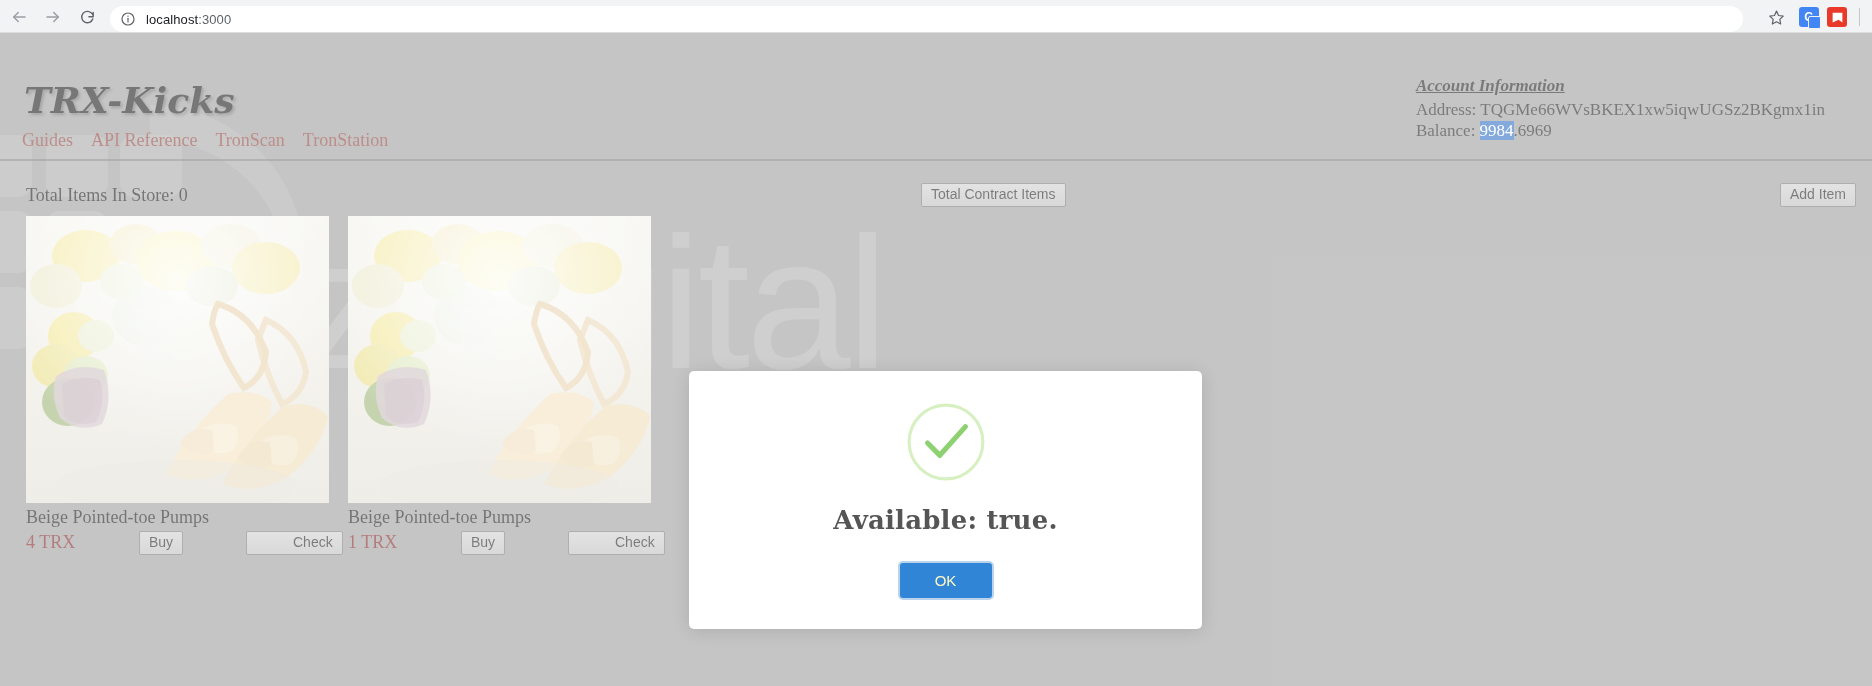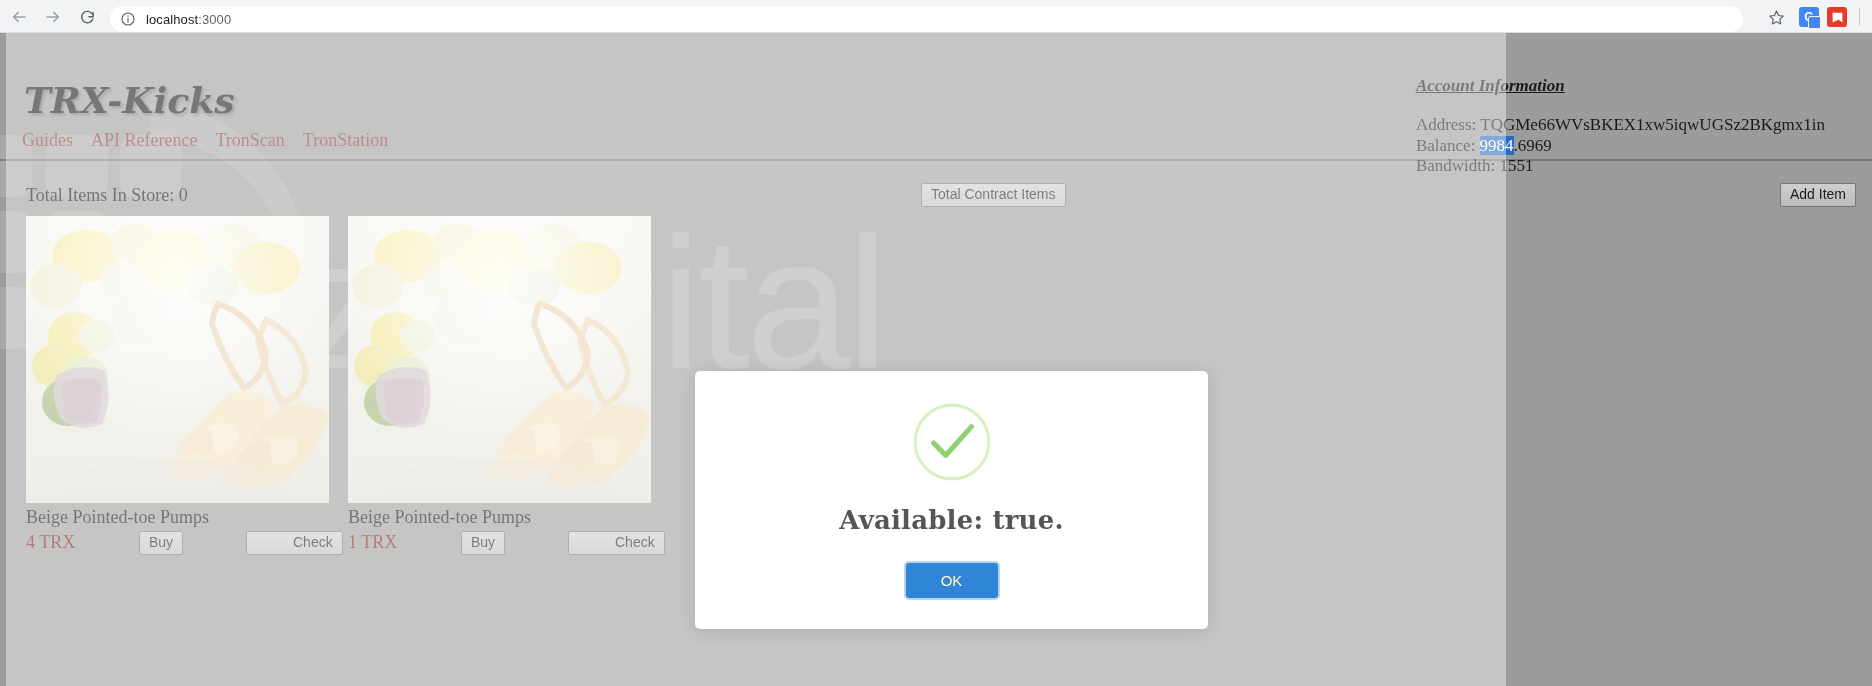--- a/index.html
+++ b/index.html
@@ -176,21 +176,21 @@
     font-family: "Liberation Serif", serif;
     font-size: 17px;
     color: #1a1a1a;
     line-height: 1.20;
   }
   #account-title {
     font-weight: bold;
     font-style: italic;
     text-decoration: underline;
     font-size: 17px;
-    margin-bottom: 19px;
+    margin-bottom: 4px;
   }
   #account-info .row { white-space: nowrap; }
   .sel {
     background: #2a6bc4;
     color: #ffffff;
   }
 
   
   #store-count {
     position: absolute;
@@ -254,22 +254,22 @@
     font-size: 18px;
     color: #7f1d1d;
     white-space: nowrap;
   }
   .buy-btn { position: absolute; left: 113px; top: 0; }
   .check-btn { position: absolute; left: 220px; top: 0; padding-left: 46px; }
 
   
   #modal-overlay {
     position: absolute;
-    left: 6px; top: 0;
-    width: 1500px; height: 653px;
+    left: 0; top: 0;
+    width: 1872px; height: 653px;
     background: rgba(255,255,255,.42);
   }
   #modal {
     position: absolute;
     left: 689px; top: 338px;
     width: 513px; height: 258px;
     background: #ffffff;
     border-radius: 5px;
     box-shadow: 0 2px 18px rgba(0,0,0,.12);
     display: flex;
@@ -386,21 +386,20 @@
       <a>TronScan</a>
       <a>TronStation</a>
     </div>
 
     <div id="header-rule"></div>
 
     <div id="account-info">
       <div id="account-title">Account Information</div>
       <div class="row"><span>Address: </span><span>TQGMe66WVsBKEX1xw5iqwUGSz2BKgmx1in</span></div>
       <div class="row"><span>Balance: </span><span class="sel">9984</span><span>.6969</span></div>
-      <div class="row"><span>Bandwidth: </span><span>1551</span></div>
     </div>
   </div>
 
   <div id="store-count">Total Items In Store: 0</div>
   <button class="gray-btn" id="total-contract-items">Total Contract Items</button>
   <button class="gray-btn" id="add-item">Add Item</button>
 
   <div id="product-grid">
 
     <div class="product-card">

